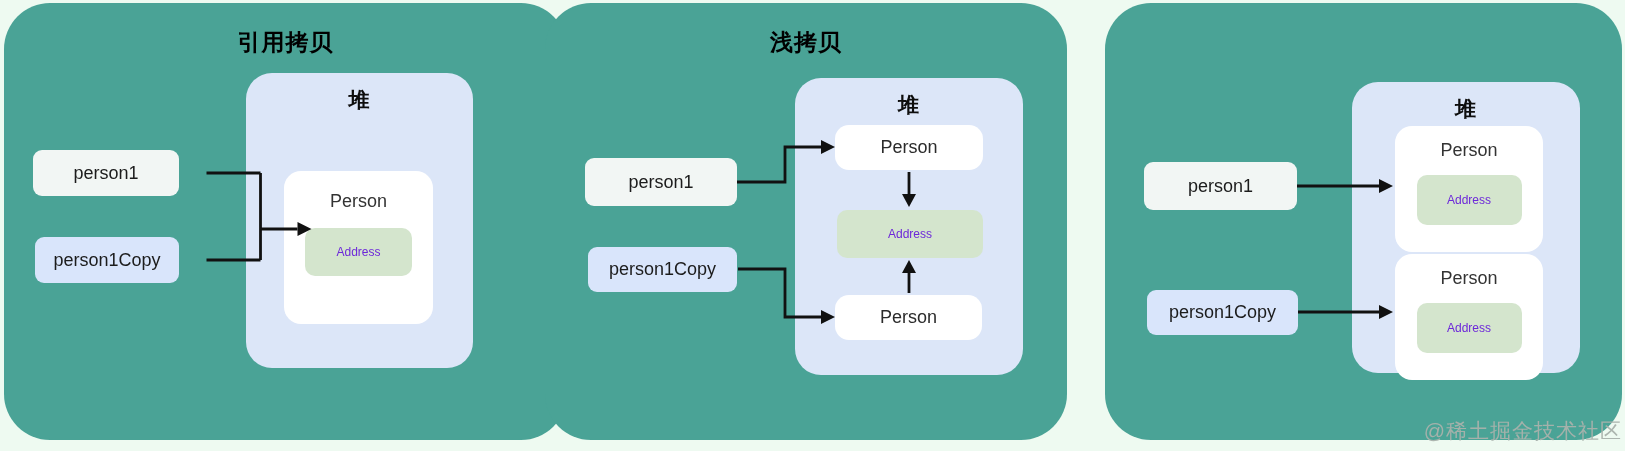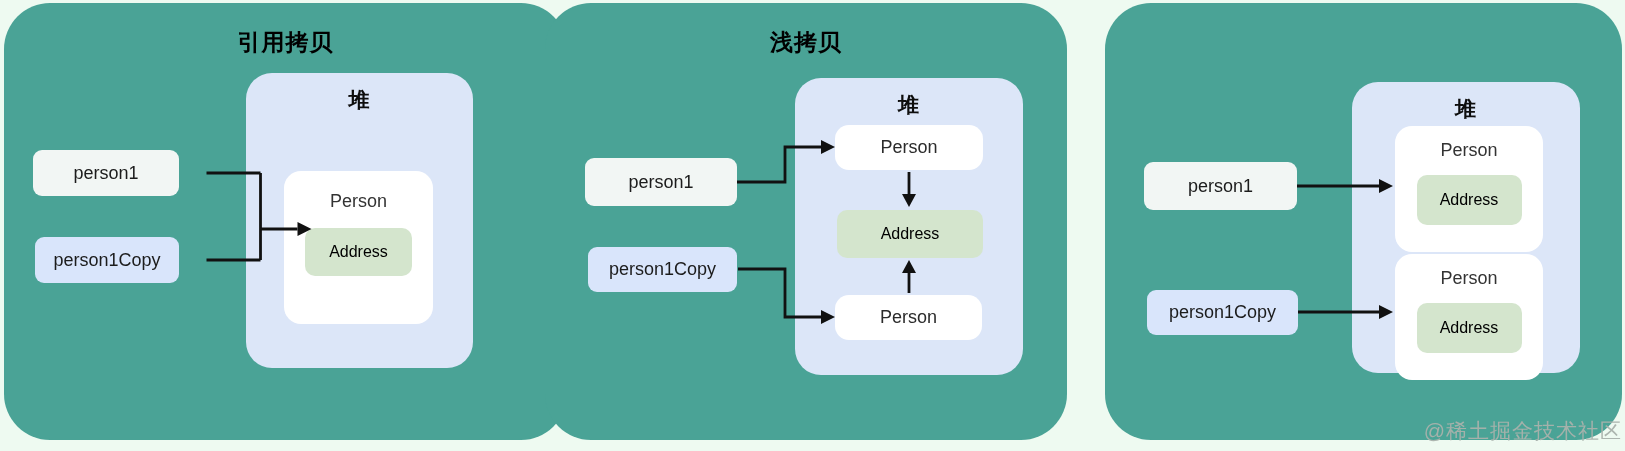--- a/index.html
+++ b/index.html
@@ -28,21 +28,21 @@
   .var{background:var(--varbox);}
   .copy{background:var(--copybox);}
   .white{background:var(--personbox);border-radius:14px;color:#2b2b2b;}
   .pbox{
     position:absolute;background:var(--personbox);border-radius:17px;
     display:flex;flex-direction:column;align-items:center;
   }
   .plabel{font-size:18px;color:#333;}
   .abox{
     background:var(--addressbox);border-radius:10px;
-    display:flex;align-items:center;justify-content:center;font-size:16px;color:#000000;
+    display:flex;align-items:center;justify-content:center;font-size:12px;color:#6d28d9;
   }
   .pbox.tall1{padding-top:20px;}
   .pbox.tall1 .abox{width:107px;height:48px;margin-top:16px;}
   .pbox.tall3{padding-top:14px;}
   .pbox.tall3 .abox{width:105px;height:50px;margin-top:14px;}
   .arrows{position:absolute;left:0;top:0;width:100%;height:100%;pointer-events:none;}
   .watermark{
     position:absolute;right:3px;bottom:6px;font-size:21px;color:var(--wm);
     letter-spacing:1px;opacity:.95;
   }

